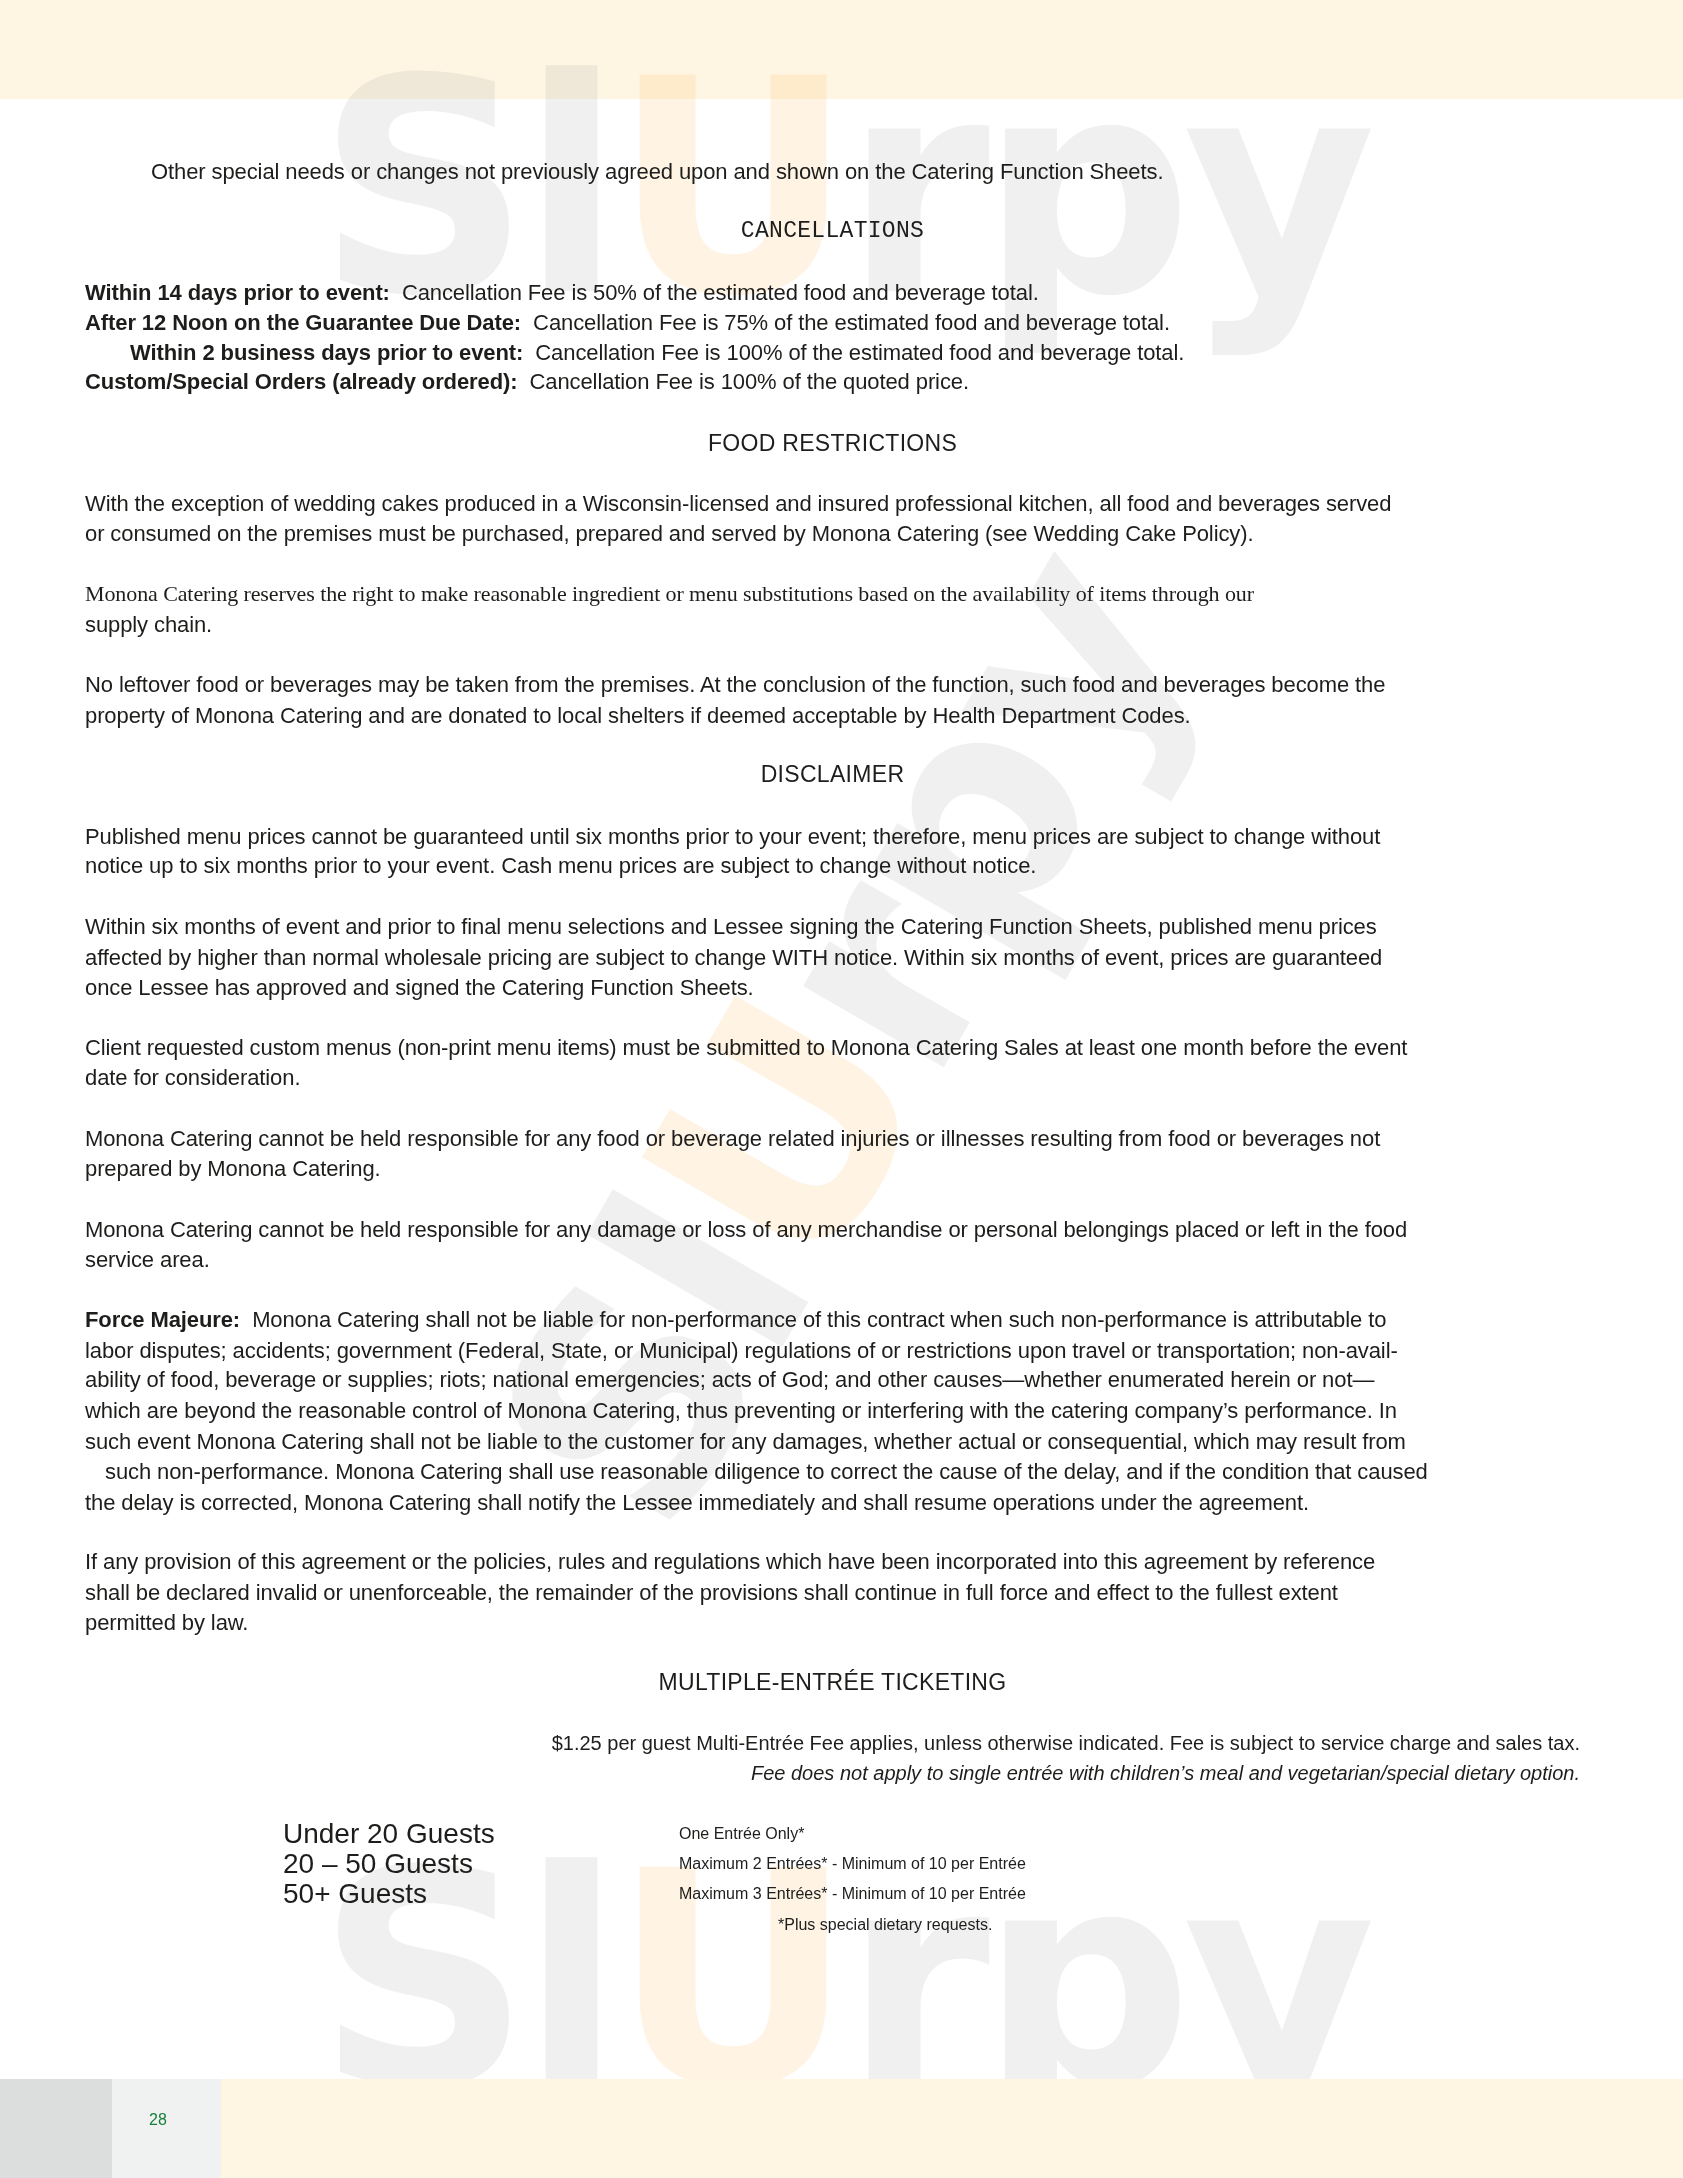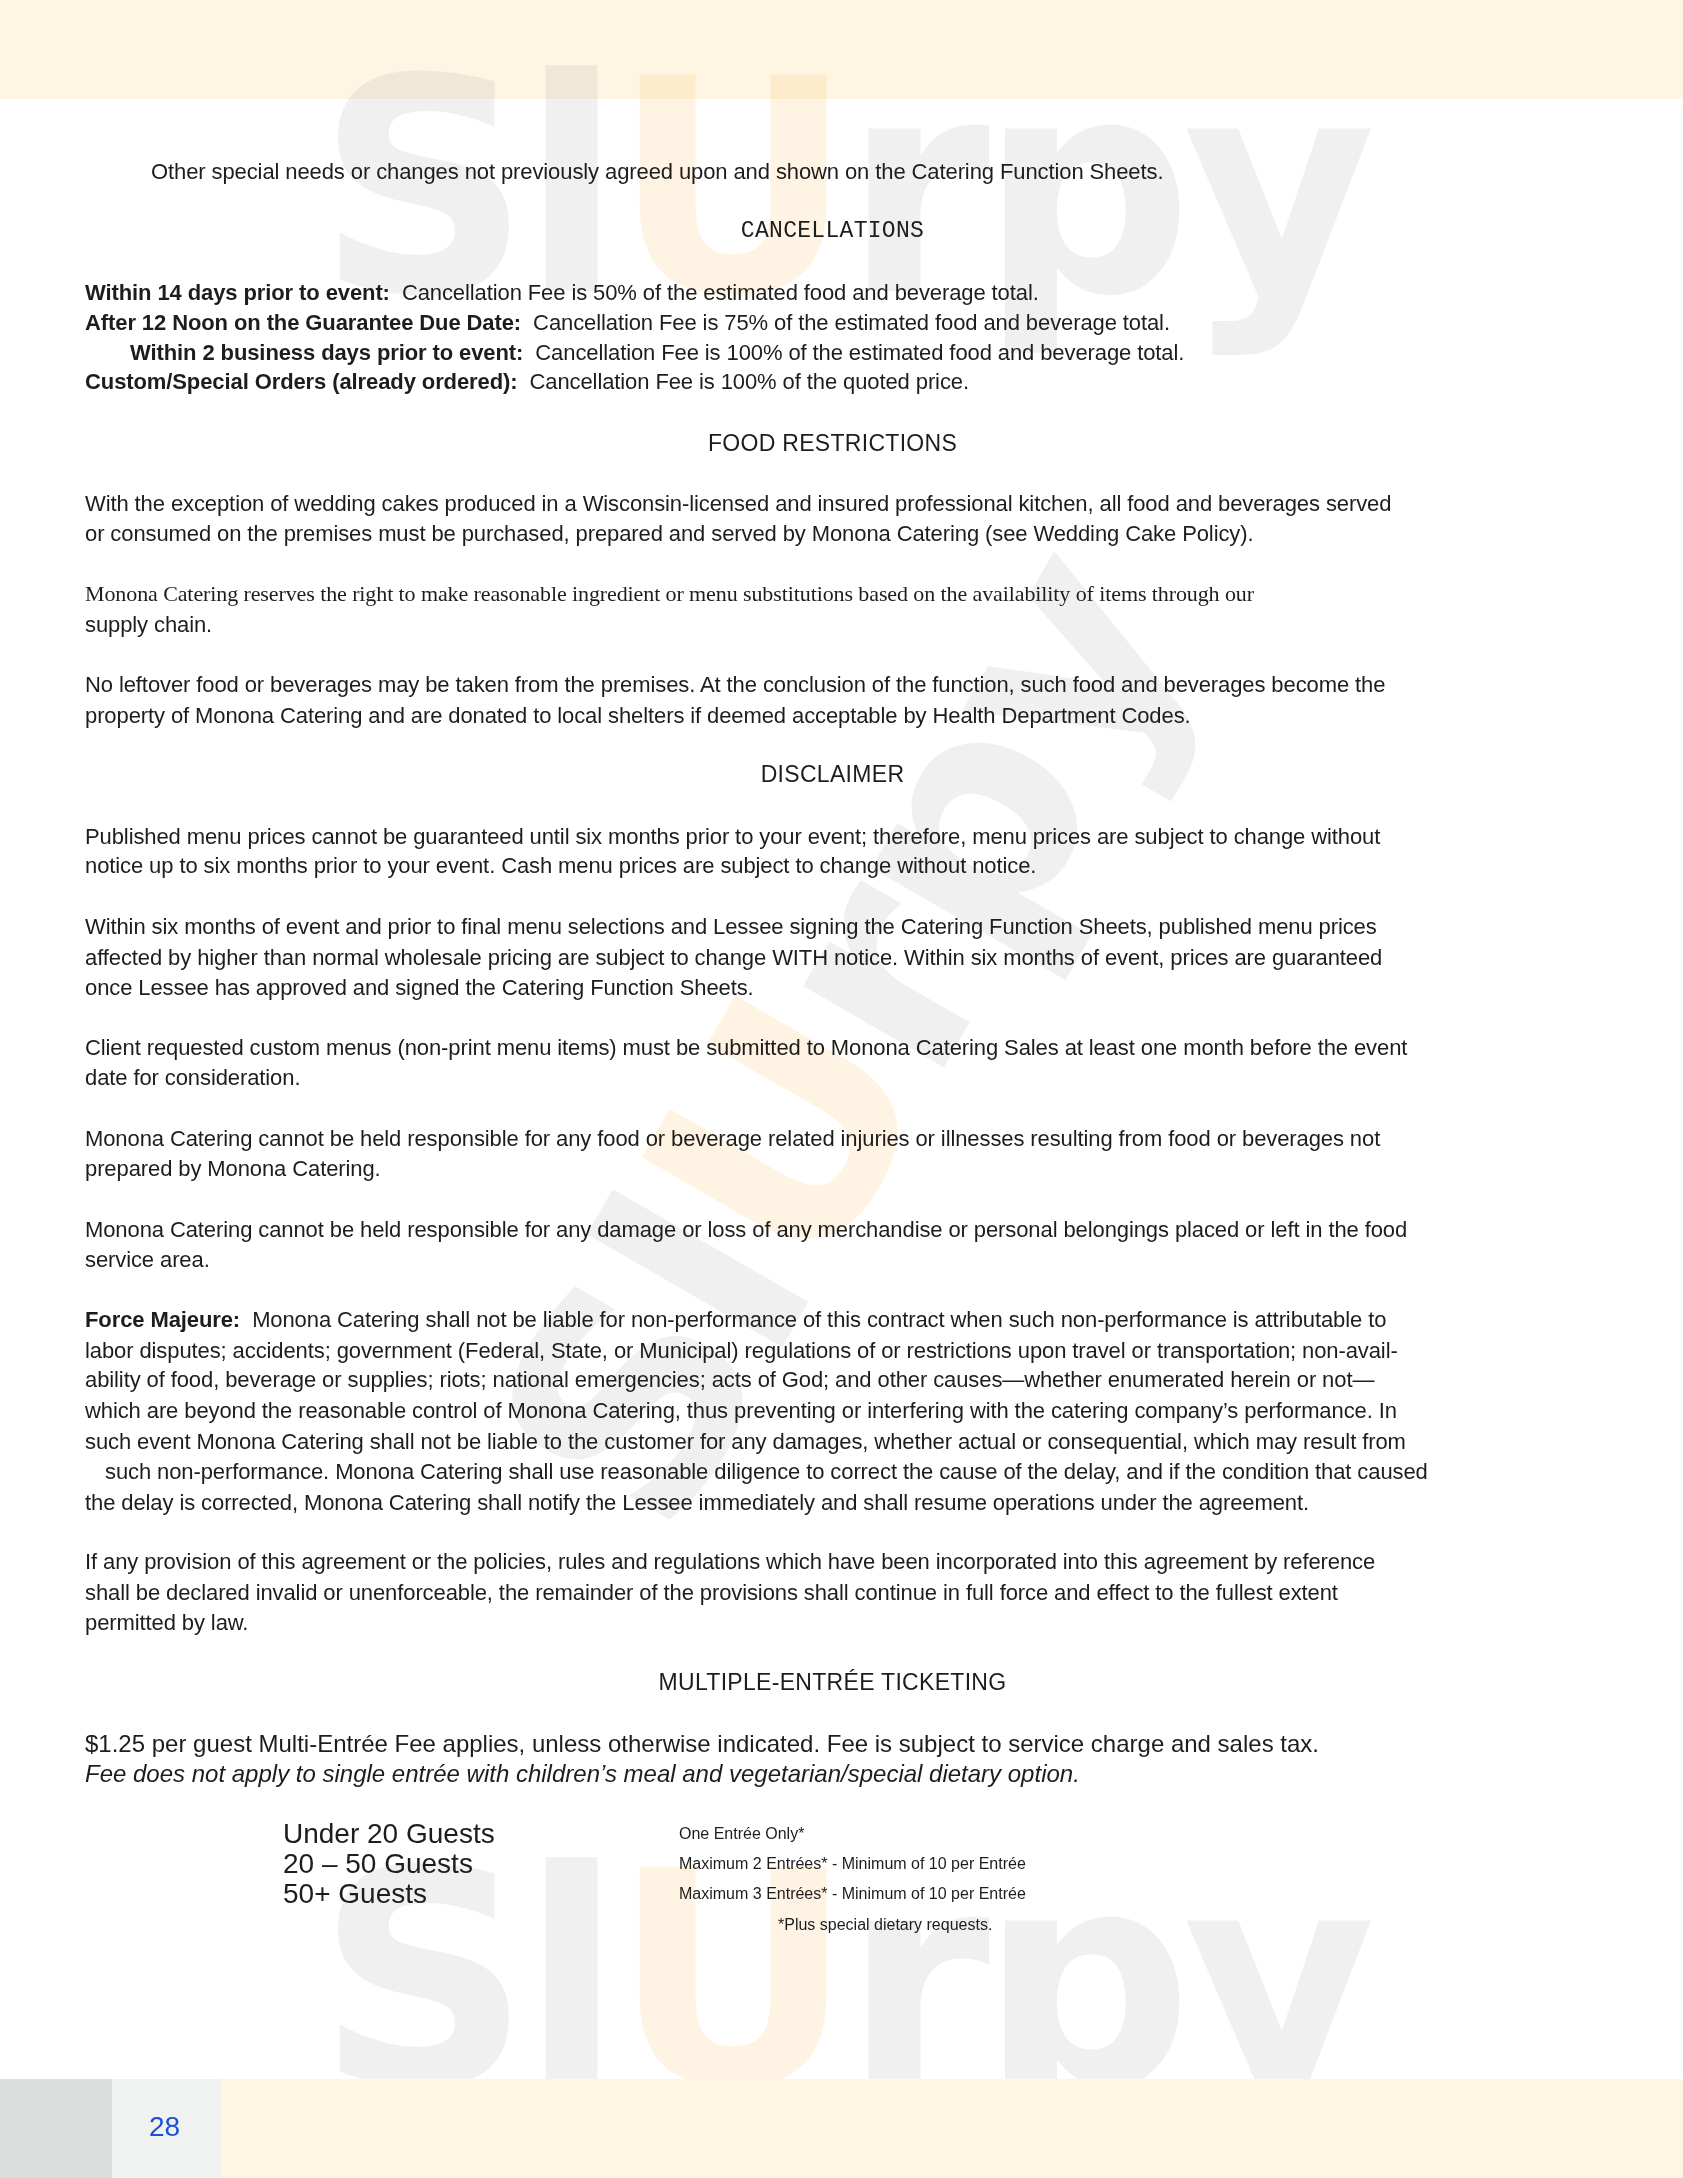--- a/index.html
+++ b/index.html
@@ -5,33 +5,33 @@
   html, body { margin:0; padding:0; }
   body {
     width:1683px; height:2178px; position:relative; overflow:hidden;
     background:#ffffff; color:#1d1d1b;
     font-family:"Liberation Sans", sans-serif;
   }
   .top-band { position:absolute; left:0; top:0; width:1683px; height:99px; background:#fef6e3; }
   .footer-band { position:absolute; left:0; top:2079px; width:1683px; height:99px; background:#fef6e3; }
   .footer-gray { position:absolute; left:0; top:2079px; width:112px; height:99px; background:#dcdddd; }
   .footer-light { position:absolute; left:112px; top:2079px; width:109px; height:99px; background:#f0f1f1; }
-  .page-number { position:absolute; left:149px; top:2111px; width:50px; font-size:28px; color:#1d4ed8; font-family:"Liberation Sans", sans-serif; }
+  .page-number { position:absolute; left:149px; top:2111px; width:50px; font-size:16px; color:#15803d; font-family:"Liberation Sans", sans-serif; }
 
   .watermark { position:absolute; left:0; width:1683px; text-align:center; pointer-events:none;
     font-family:"DejaVu Sans", sans-serif; font-weight:bold; font-size:297px; letter-spacing:-10px; line-height:1; }
   .watermark .wm-gray { color:rgba(150,150,150,0.14); }
   .watermark .wm-orange { color:rgba(253,180,90,0.16); }
 
   .content { position:absolute; left:85px; top:0; width:1495px; }
   .line { position:absolute; left:0; white-space:nowrap; font-size:22px; line-height:31px; letter-spacing:-0.1px; }
   .heading { position:absolute; left:0; width:1495px; text-align:center; font-size:23px; line-height:31px; letter-spacing:0.3px; }
   .b { font-weight:bold; }
   .i { font-style:italic; }
-  .center { position:absolute; left:0; width:1495px; text-align:left; font-size:24px; line-height:31px; }
+  .center { position:absolute; left:0; width:1495px; text-align:right; font-size:20px; line-height:31px; }
   .tcol1 { position:absolute; left:198px; font-size:28px; line-height:30px; }
   .tcol2 { position:absolute; left:594px; font-size:16px; line-height:30px; }
 </style>
 </head>
 <body>
 
 <div class="top-band"></div>
 
 <div class="watermark" style="top:40px;">
   <span class="wm-gray">Sl</span><span class="wm-orange">U</span><span class="wm-gray">rpy</span>

